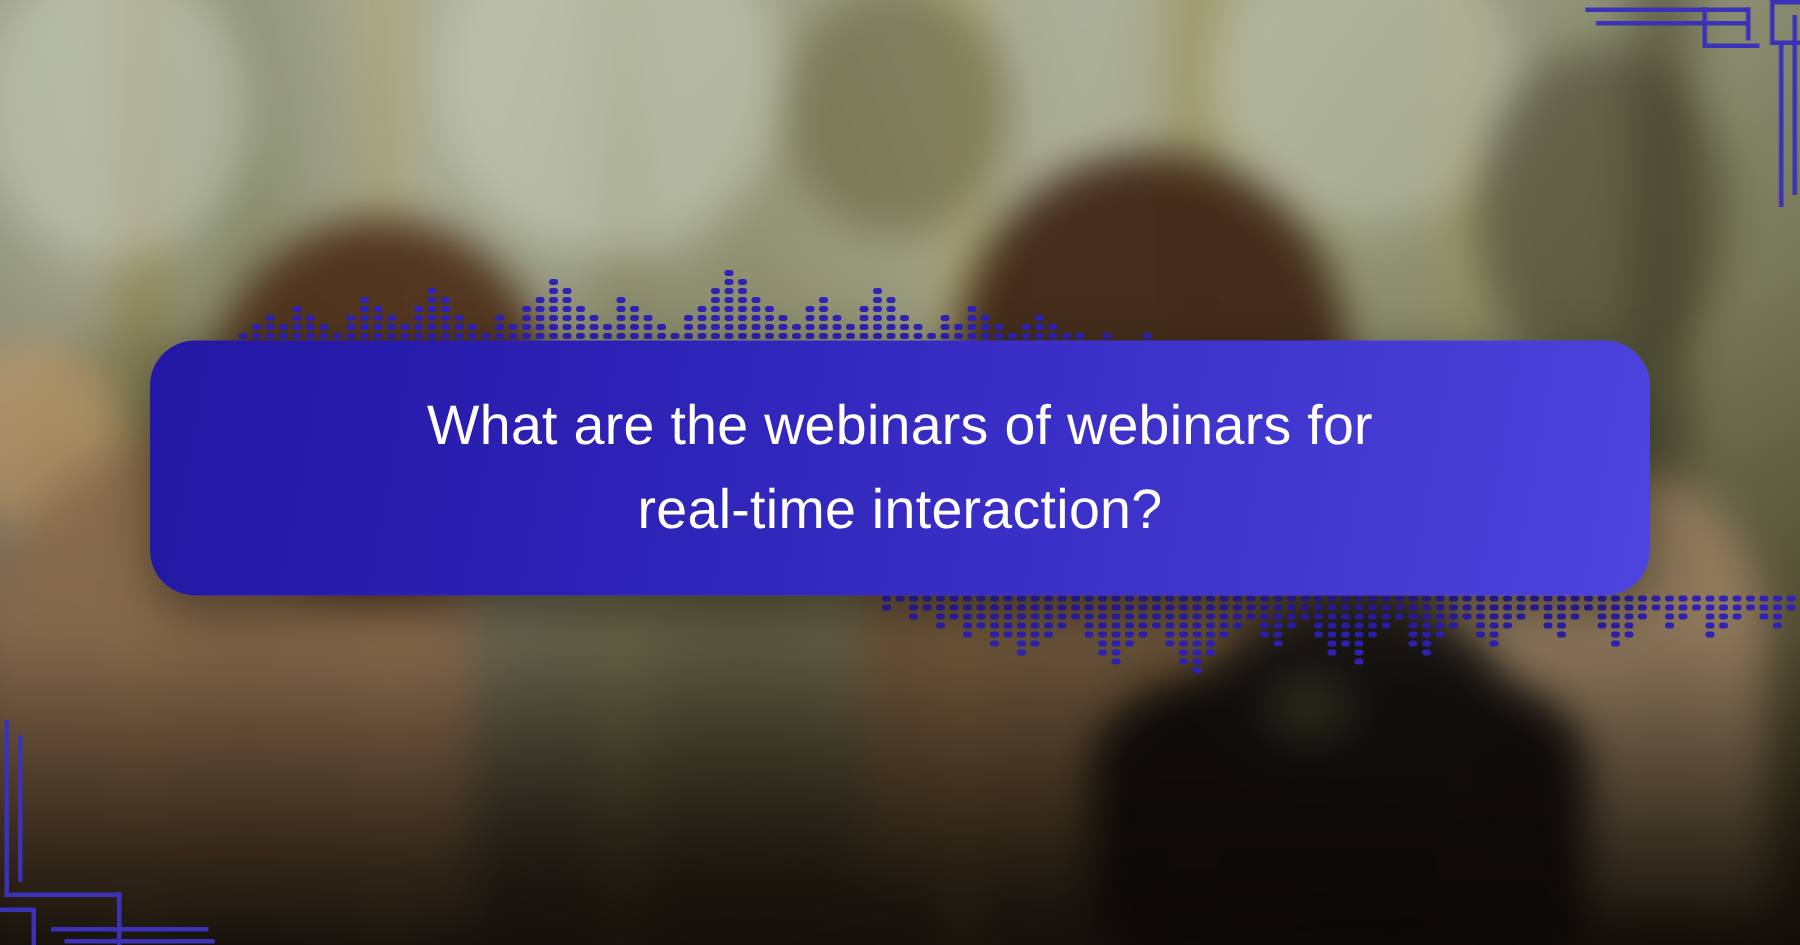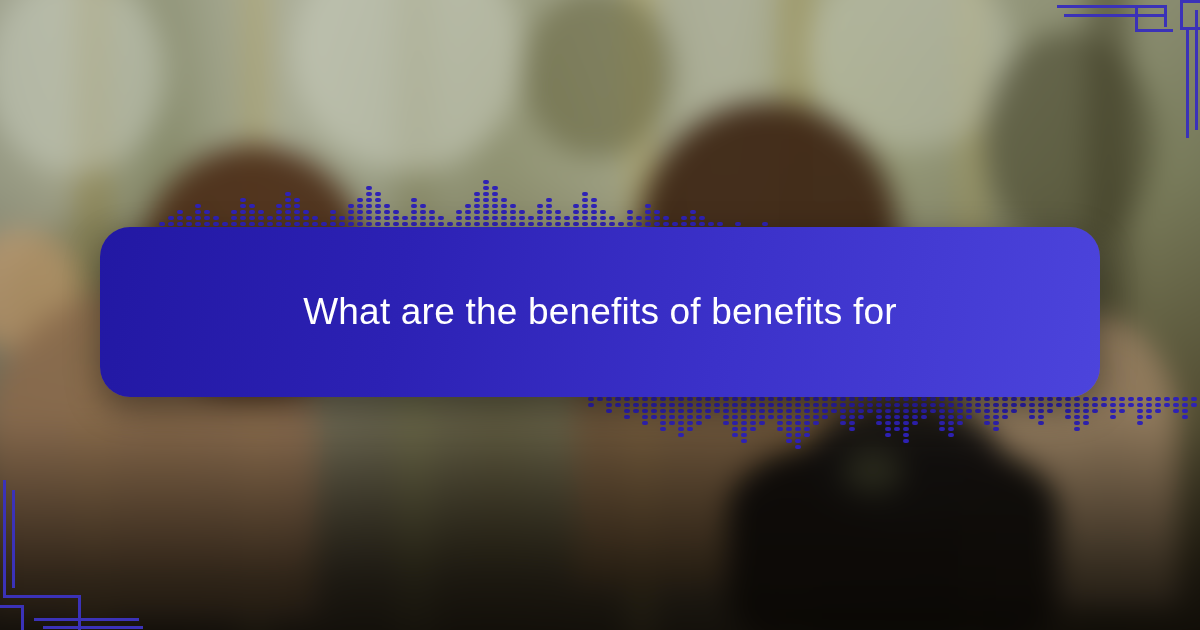--- a/index.html
+++ b/index.html
@@ -587,21 +587,22 @@
       <div class="wcol">
         <div class="wdot" style="background: rgb(47, 34, 181);"></div>
       </div>
       <div class="wcol">
         <div class="wdot" style="background: rgb(47, 34, 181);"></div>
       </div>
     </div>
 
   <div class="card">
     <div class="card-text">
-      <span>What are the benefits of benefits for</span><br>
+      <span>What are the webinars of webinars for</span><br>
+      <span>real-time interaction?</span>
     </div>
   </div>
 
   <div id="wave-bottom" class="wave wave-bottom" style="left:588px; top:397px; height:90px;">
       <div class="wcol">
         <div class="wdot" style="background: rgb(47, 34, 181);"></div>
         <div class="wdot" style="background: rgb(47, 34, 181);"></div>
       </div>
       <div class="wcol">
         <div class="wdot" style="background: rgb(47, 34, 181);"></div>

